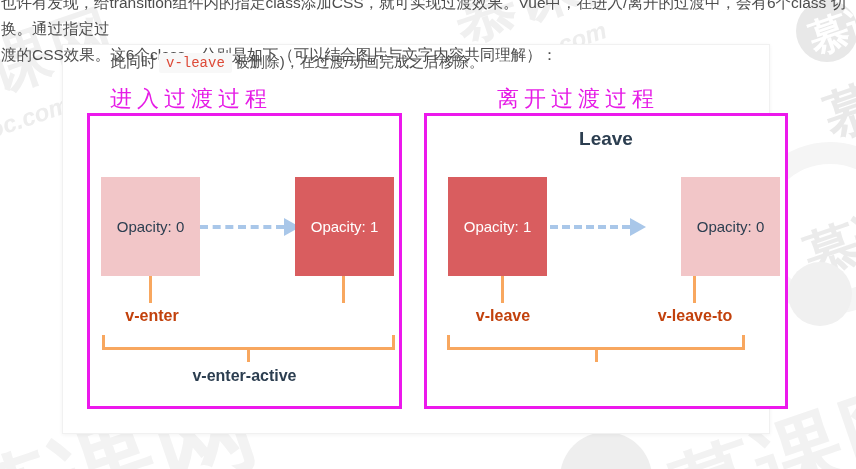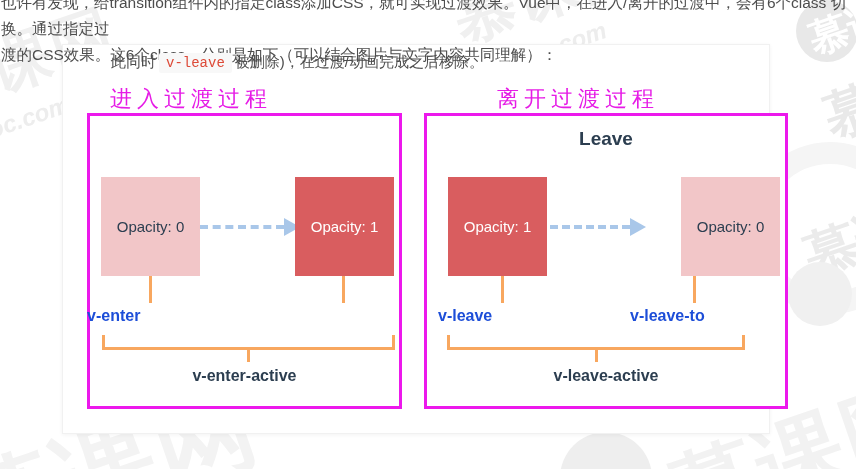--- a/index.html
+++ b/index.html
@@ -56,22 +56,22 @@
   .panel.enter .arrow { left:110px; width:100px; }
   .panel.leave .arrow { left:123px; width:96px; }
   .arrow .dash { flex:1; height:0; border-top:4px dashed #a9c7e9; }
   .arrow .head { width:0; height:0; border-left:16px solid #a9c7e9;
     border-top:9px solid transparent; border-bottom:9px solid transparent; }
 
   .drop { position:absolute; top:160px; width:3px; height:27px; background:#f8a75f; }
   .panel.enter .drop-from { left:59px; }  .panel.enter .drop-to { left:252px; }
   .panel.leave .drop-from { left:74px; }  .panel.leave .drop-to { left:266px; }
 
-  .cls-label { position:absolute; top:191px; width:130px; 
-    font-size:16px; font-weight:bold; color:#1d4ed8; }
+  .cls-label { position:absolute; top:191px; width:130px; text-align:center;
+    font-size:16px; font-weight:bold; color:#c2410c; }
   .panel.enter .cls-from { left:-3px; }  .panel.enter .cls-to { left:190px; }
   .panel.leave .cls-from { left:11px; }  .panel.leave .cls-to { left:203px; }
 
   .bracket { position:absolute; top:219px; height:15px;
     border-left:3px solid #f8a75f; border-right:3px solid #f8a75f; border-bottom:3px solid #f8a75f; }
   .panel.enter .bracket { left:12px; width:293px; }
   .panel.leave .bracket { left:20px; width:298px; }
   .stem { position:absolute; top:234px; width:3px; height:12px; background:#f8a75f; }
   .panel.enter .stem { left:157px; }
   .panel.leave .stem { left:168px; }
@@ -147,16 +147,15 @@
     </div>
     <div class="sq sq-to">
       <span>Opacity: 0</span>
     </div>
     <div class="drop drop-from"></div>
     <div class="drop drop-to"></div>
     <div class="cls-label cls-from">v-leave</div>
     <div class="cls-label cls-to">v-leave-to</div>
     <div class="bracket"></div>
     <div class="stem"></div>
-    <div class="active-label">v-leave-active</div>
   </div>
 
 </div>
 
 </body></html>

